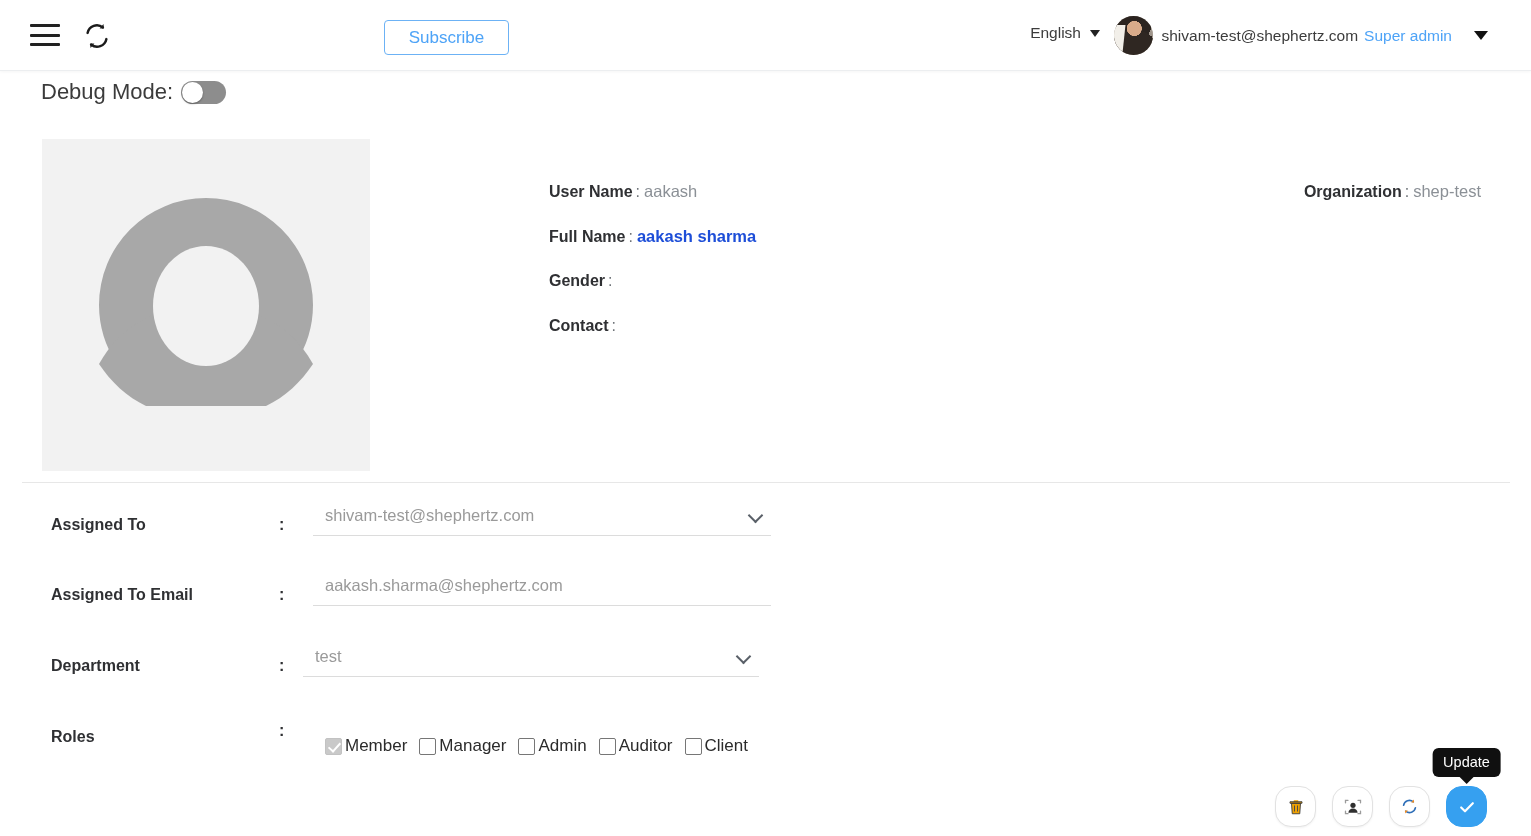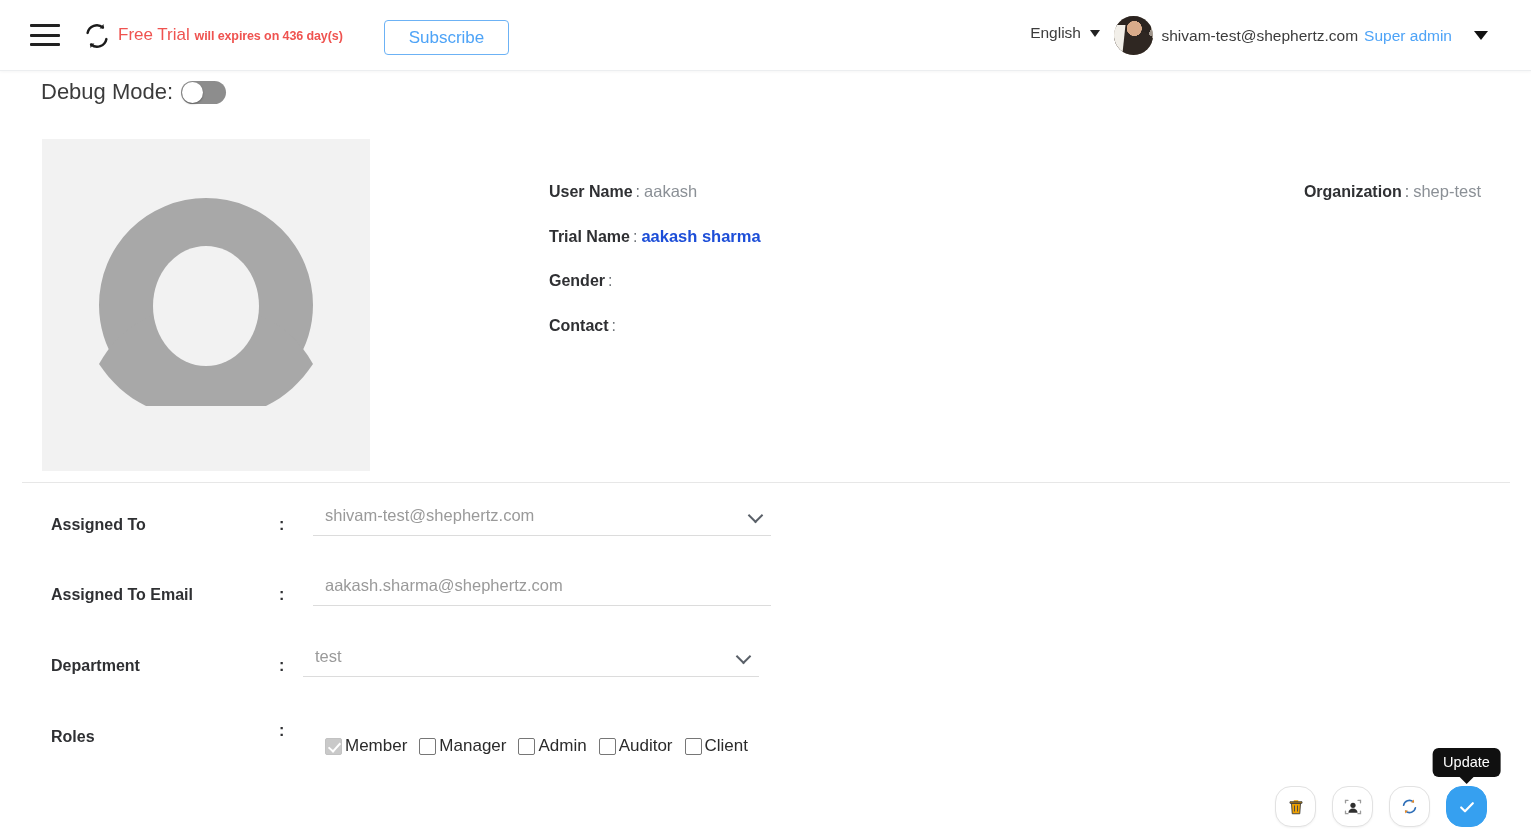--- a/index.html
+++ b/index.html
@@ -297,24 +297,20 @@
 
   <div class="sync-logo">
     <svg width="30" height="30" viewBox="0 0 24 24" fill="none">
       <path d="M4.5 9.5a7.5 7.5 0 0 1 12.2-4.3" stroke="#1b1b1b" stroke-width="2" stroke-linecap="round"></path>
       <path d="M19.5 14.5a7.5 7.5 0 0 1-12.2 4.3" stroke="#1b1b1b" stroke-width="2" stroke-linecap="round"></path>
       <path d="M17.2 2.4l0.3 3.4-3.4 0.2z" fill="#1b1b1b"></path>
       <path d="M6.8 21.6l-0.3-3.4 3.4-0.2z" fill="#1b1b1b"></path>
     </svg>
   </div>
 
-  <div class="trial-text">
-    <span>Free Trial</span>
-    <span class="small">will expires on 436 day(s)</span>
-  </div>
 
   <button class="subscribe-btn">Subscribe</button>
 
   <div class="lang-select">
     <span class="lang-label">English</span>
     <span class="chev"></span>
   </div>
 
   <div class="user-block">
     <span class="avatar-photo">
@@ -342,21 +338,21 @@
   </svg>
 </div>
 
 <div class="info-list">
   <div class="info-row">
     <span class="info-key">User Name</span>
     <span class="info-colon">:</span>
     <span class="info-val">aakash</span>
   </div>
   <div class="info-row">
-    <span class="info-key">Trial Name</span>
+    <span class="info-key">Full Name</span>
     <span class="info-colon">:</span>
     <span class="info-val bold">aakash sharma</span>
   </div>
   <div class="info-row">
     <span class="info-key">Gender</span>
     <span class="info-colon">:</span>
     <span class="info-val"></span>
   </div>
   <div class="info-row">
     <span class="info-key">Contact</span>

